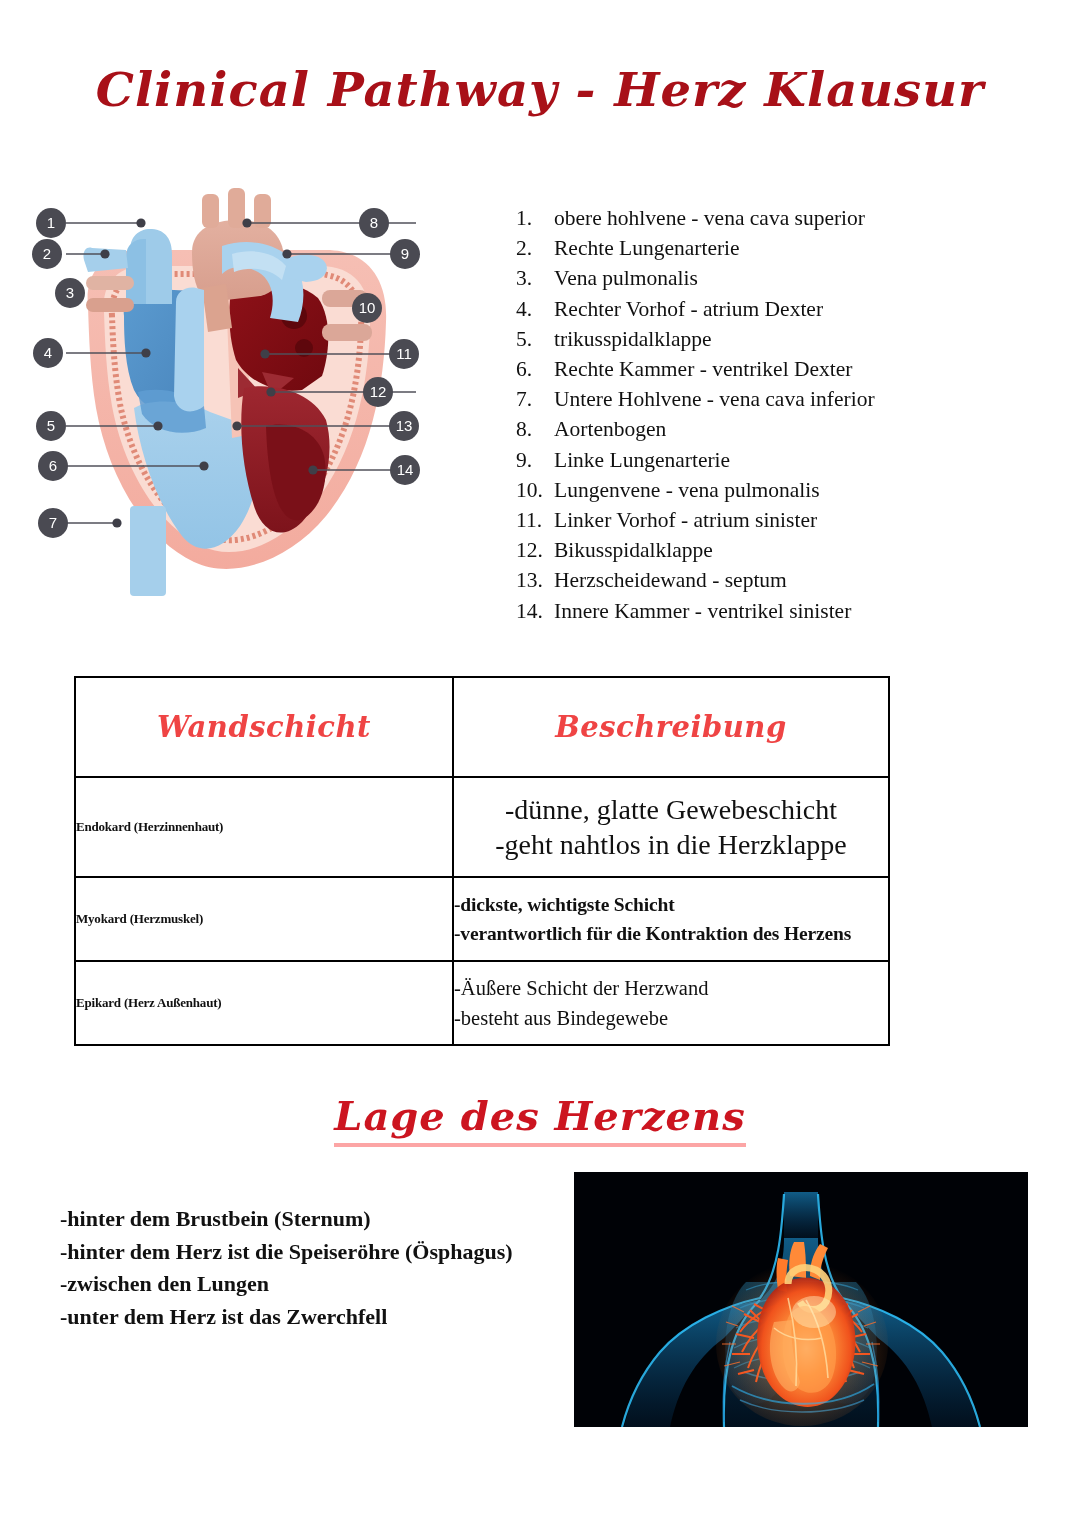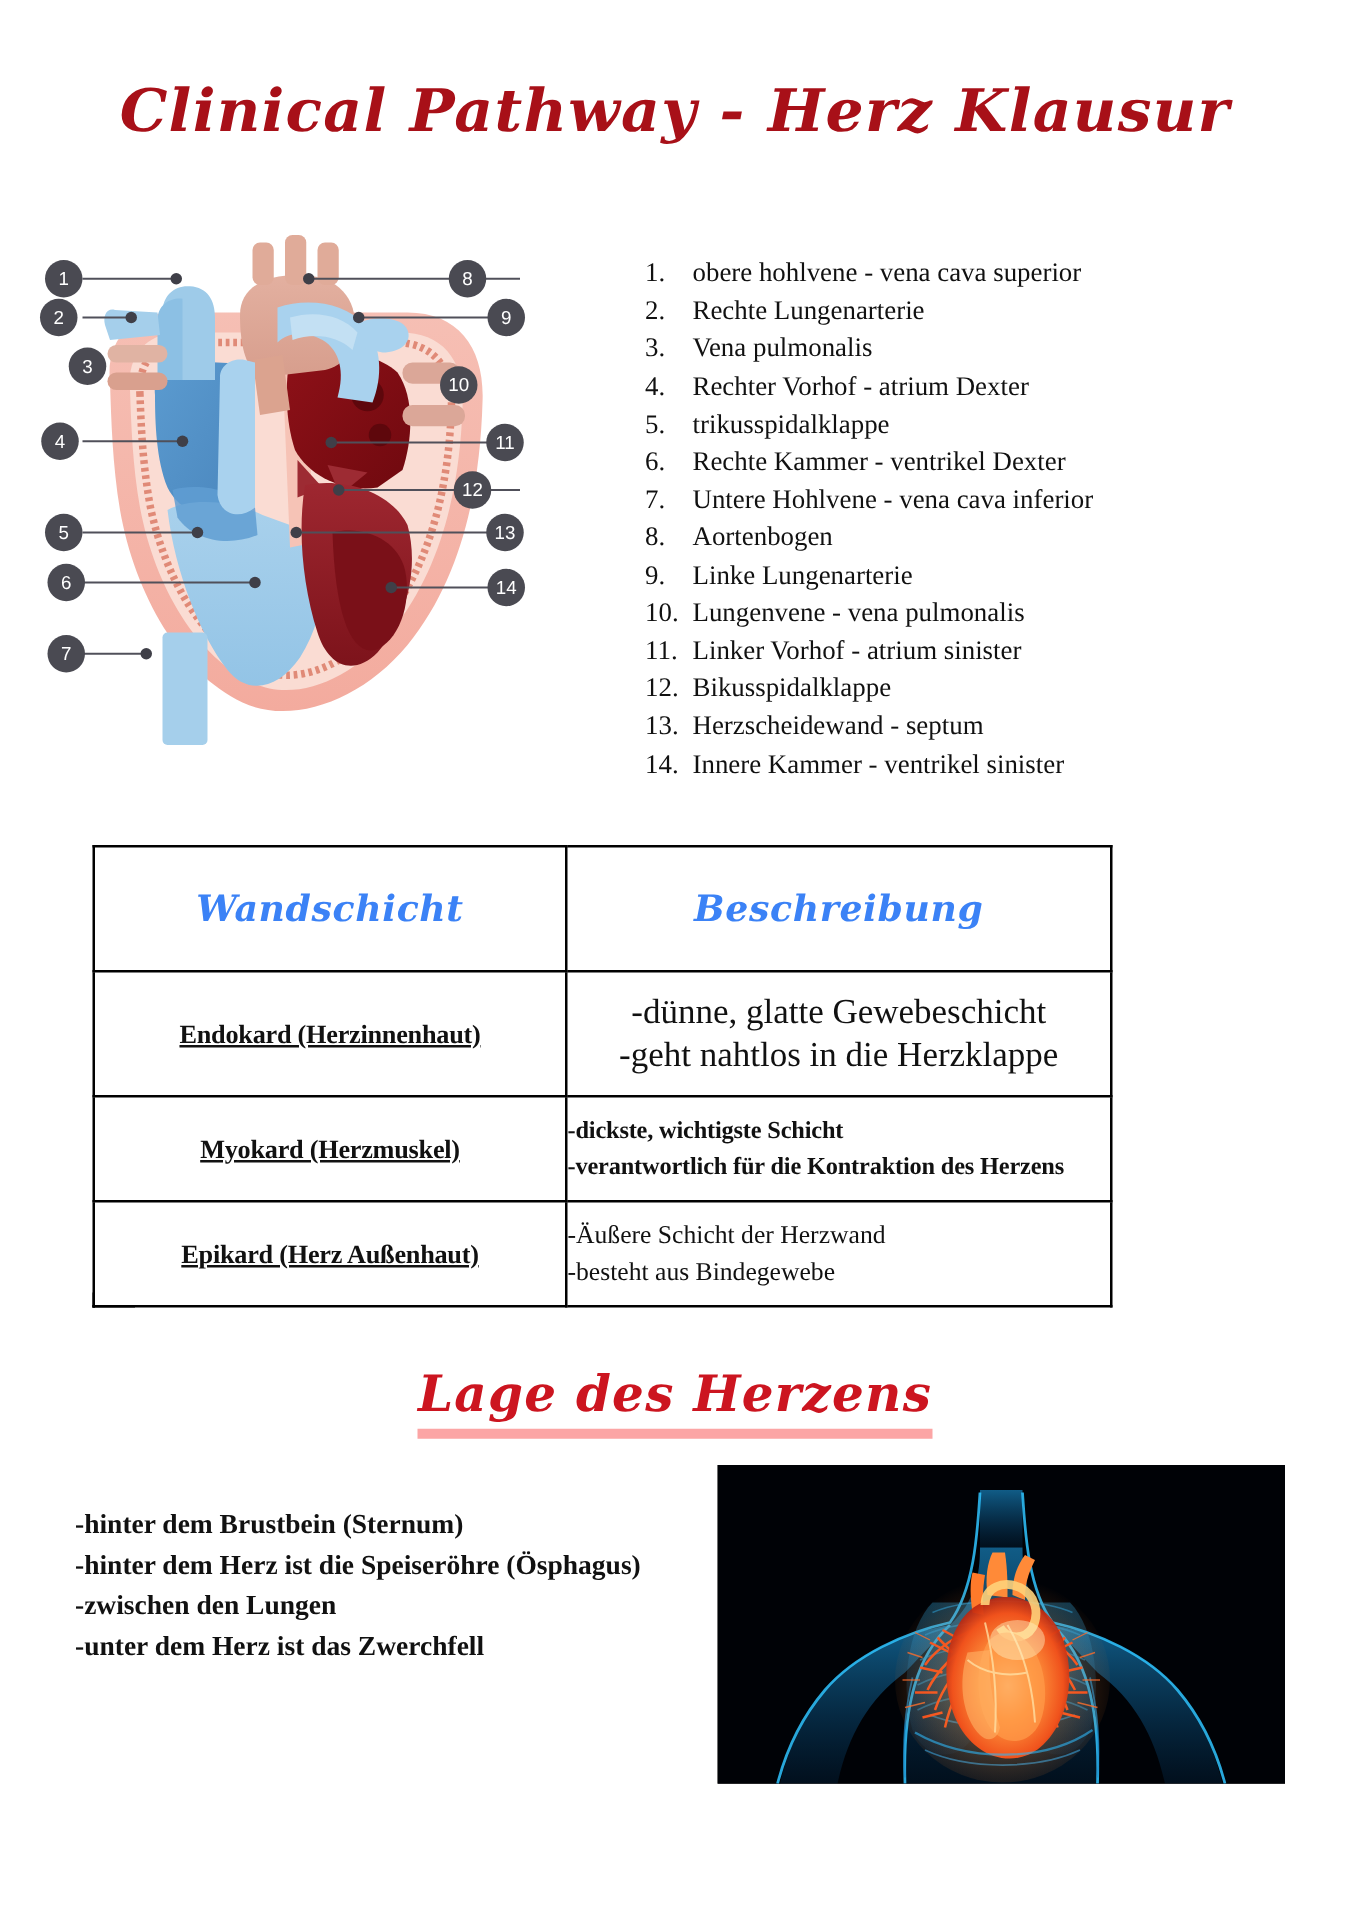--- a/index.html
+++ b/index.html
@@ -81,31 +81,30 @@
   .col-a { width: 378px; }
   .col-b { width: 436px; }
 
   .th-cell {
     height: 98px;
     text-align: center;
     font-family: "DejaVu Serif", "Liberation Serif", serif;
     font-style: italic;
     font-weight: bold;
     font-size: 29px;
-    color: #3b82f6;
+    color: #ef4444;
     letter-spacing: 0.5px;
   }
 
   .name-cell {
-    text-align: center;
+    text-align: left;
     font-weight: bold;
-    font-size: 21px;
+    font-size: 13px;
     letter-spacing: -0.2px;
     padding: 0 6px;
-    text-decoration: underline;
   }
   .desc-cell {
     padding: 6px 6px 6px 4px;
   }
   .desc-line { white-space: nowrap; }
 
   .r1 { height: 100px; }
   .r2 { height: 84px; }
   .r3 { height: 84px; margin-top: 36px; }
 
@@ -152,21 +151,21 @@
   }
   .section-heading .word {
     display: inline-block;
     font-family: "DejaVu Serif", "Liberation Serif", serif;
     font-style: italic;
     font-weight: bold;
     font-size: 40px;
     color: #cc1520;
     letter-spacing: 1px;
     padding-bottom: 4px;
-    border-bottom: 8px solid #fca5a5;
+    border-bottom: 4px solid #fca5a5;
     white-space: nowrap;
   }
 
   
   .pos-list {
     position: absolute;
     left: 60px;
     top: 1203px;
     width: 520px;
     font-size: 22px;

